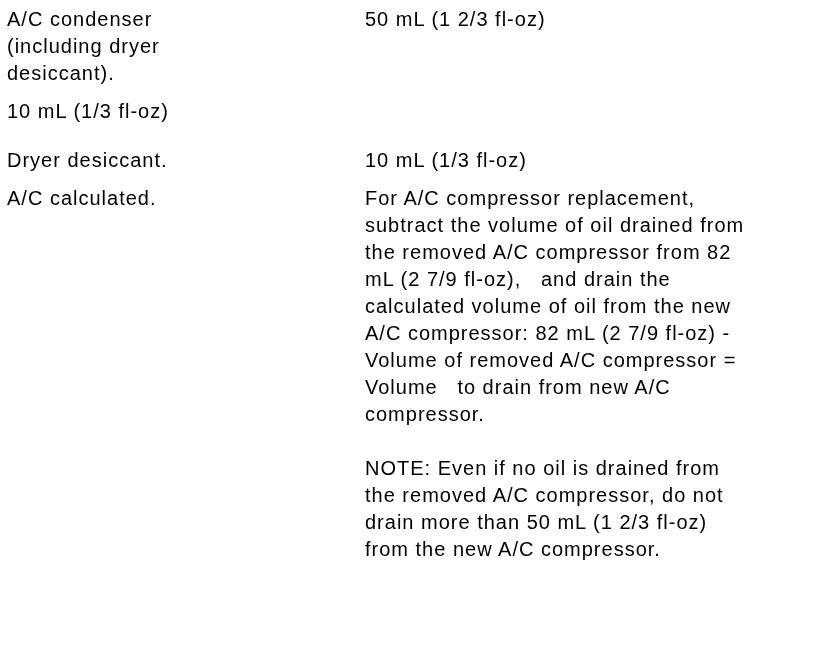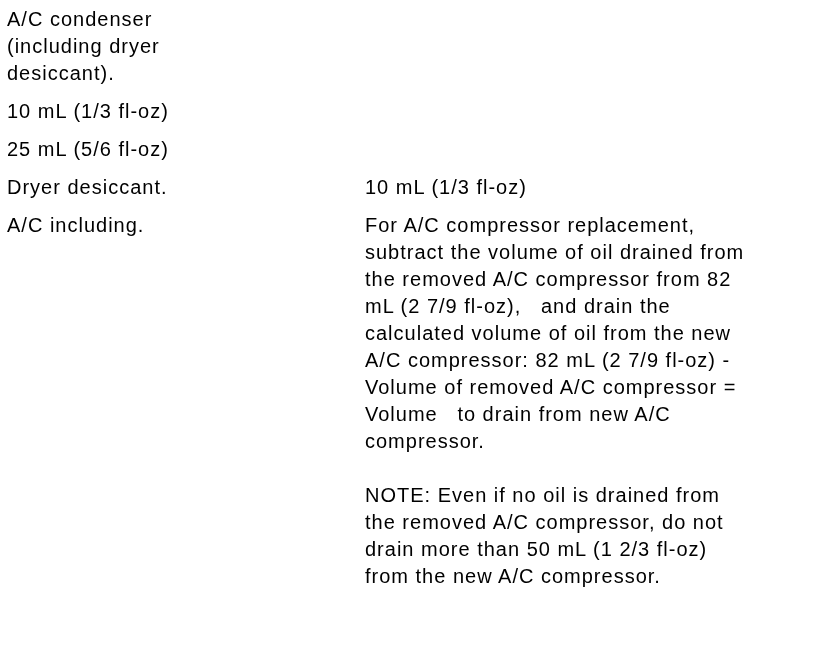--- a/index.html
+++ b/index.html
@@ -35,38 +35,38 @@
 </style>
 </head>
 <body>
 
 <div class="doc">
 
   <div class="row">
     <div class="cell">A/C condenser
 (including dryer
 desiccant).</div>
+    <div class="cell">50 mL (1 2/3 fl-oz)</div>
   </div>
 
 
   <div class="row">
     <div class="cell">10 mL (1/3 fl-oz)</div>
   </div>
 
   <div class="row">
-    <div class="cell">25 mL (5/6 fl-oz)</div>
   </div>
 
   <div class="row">
     <div class="cell">Dryer desiccant.</div>
     <div class="cell">10 mL (1/3 fl-oz)</div>
   </div>
 
   <div class="row">
-    <div class="cell">A/C including.</div>
+    <div class="cell">A/C calculated.</div>
     <div class="cell">For A/C compressor replacement,
 subtract the volume of oil drained from
 the removed A/C compressor from 82
 mL (2 7/9 fl-oz),   and drain the
 calculated volume of oil from the new
 A/C compressor: 82 mL (2 7/9 fl-oz) -
 Volume of removed A/C compressor =
 Volume   to drain from new A/C
 compressor.
 

